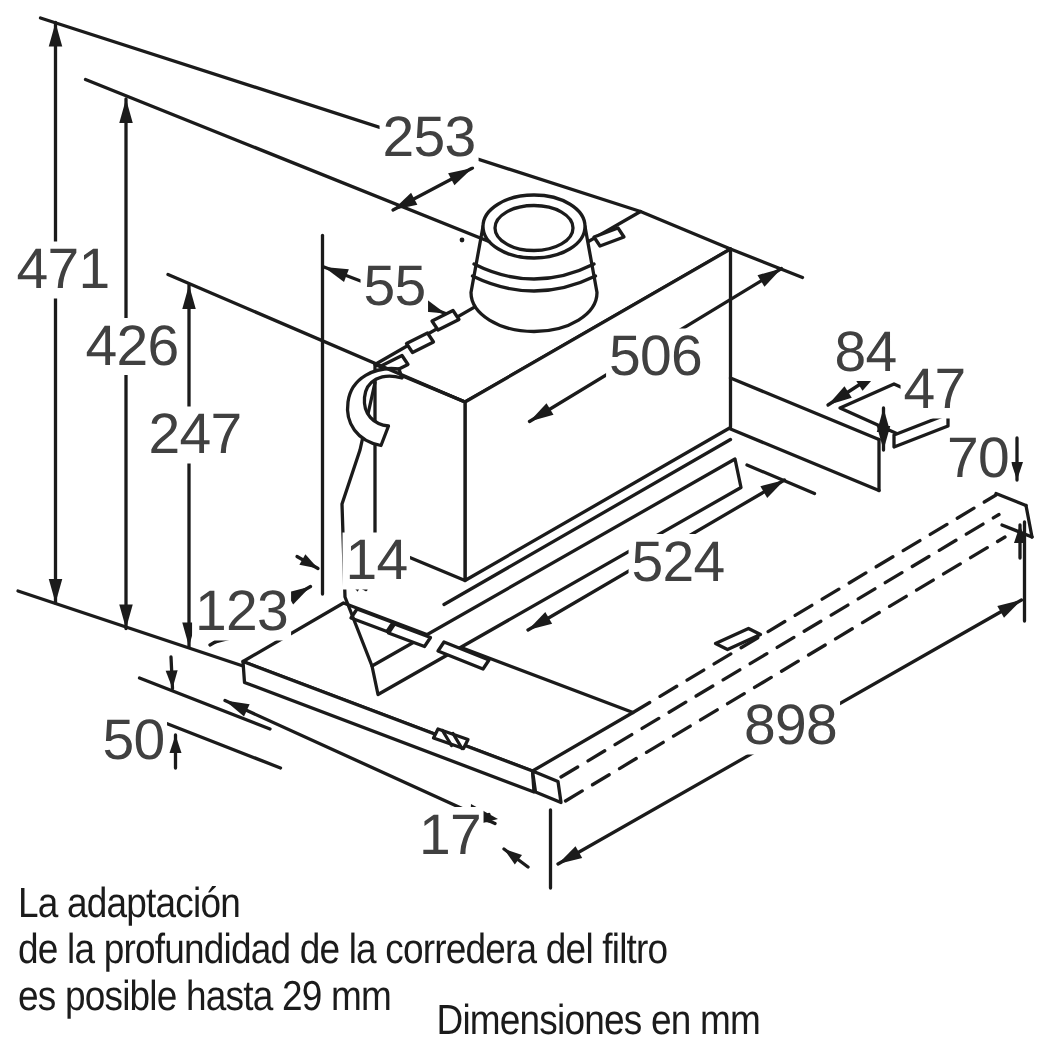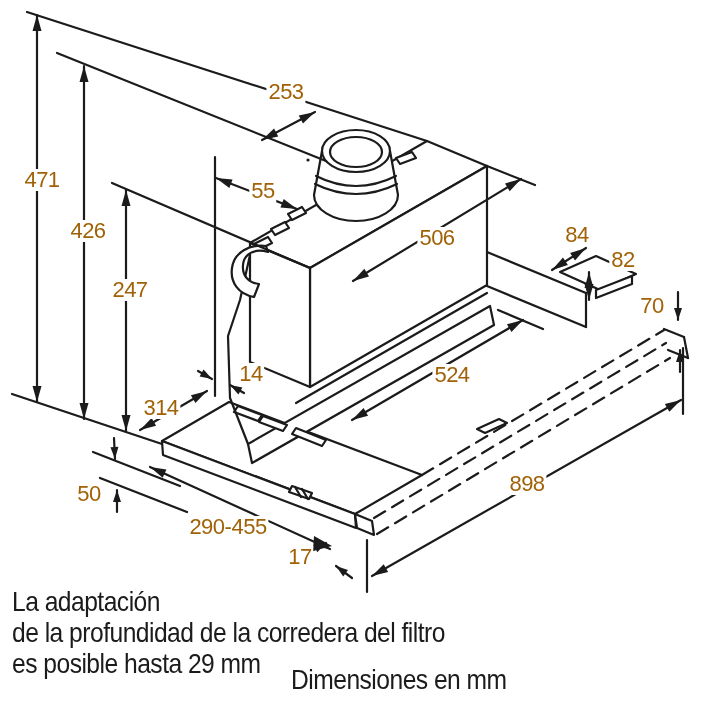--- a/index.html
+++ b/index.html
@@ -4,22 +4,22 @@
 <style>
   html,body{margin:0;padding:0;background:#fff;}
   #stage{
     position:relative;width:703px;height:703px;background:#fff;overflow:hidden;
     font-family:"Liberation Sans", sans-serif;color:#1b1b1b;
   }
   #stage svg{position:absolute;left:0;top:0;}
   .dim{
     position:absolute;transform:translate(-50%,-50%);
     background:#fff;padding:0 2px;
-    font-size:22px;line-height:1;letter-spacing:-0.5px;
-    color:#a16207;white-space:nowrap;z-index:5;
+    font-size:38px;line-height:1;letter-spacing:-0.5px;
+    color:#404040;white-space:nowrap;z-index:5;
   }
   .note{
     position:absolute;font-size:28px;line-height:31px;letter-spacing:-0.6px;
     color:#1b1b1b;white-space:nowrap;z-index:5;
     transform:scaleX(0.88);transform-origin:left top;
   }
 </style>
 </head>
 <body>
 
@@ -142,27 +142,26 @@
     </g>
   </svg>
 
   <div class="dim" style="left:286px;top:92px">253</div>
   <div class="dim" style="left:263px;top:191px">55</div>
   <div class="dim" style="left:42px;top:180px">471</div>
   <div class="dim" style="left:88px;top:231px">426</div>
   <div class="dim" style="left:130px;top:290px">247</div>
   <div class="dim" style="left:437px;top:238px">506</div>
   <div class="dim" style="left:577px;top:235px">84</div>
-  <div class="dim" style="left:623px;top:260px">82</div>
+  <div class="dim" style="left:623px;top:260px">47</div>
   <div class="dim" style="left:652px;top:306px">70</div>
   <div class="dim" style="left:251px;top:374px">14</div>
-  <div class="dim" style="left:161px;top:408px">314</div>
+  <div class="dim" style="left:161px;top:408px">123</div>
   <div class="dim" style="left:452px;top:375px">524</div>
   <div class="dim" style="left:89px;top:494px">50</div>
-  <div class="dim" style="left:228px;top:527px">290-455</div>
   <div class="dim" style="left:527px;top:484px">898</div>
   <div class="dim" style="left:300px;top:557px">17</div>
 
   <div class="note" style="left:12px;top:586px">
     <div>La adaptación</div>
     <div>de la profundidad de la corredera del filtro</div>
     <div>es posible hasta 29 mm</div>
   </div>
   <div class="note" style="left:291px;top:664px">Dimensiones en mm</div>
 

